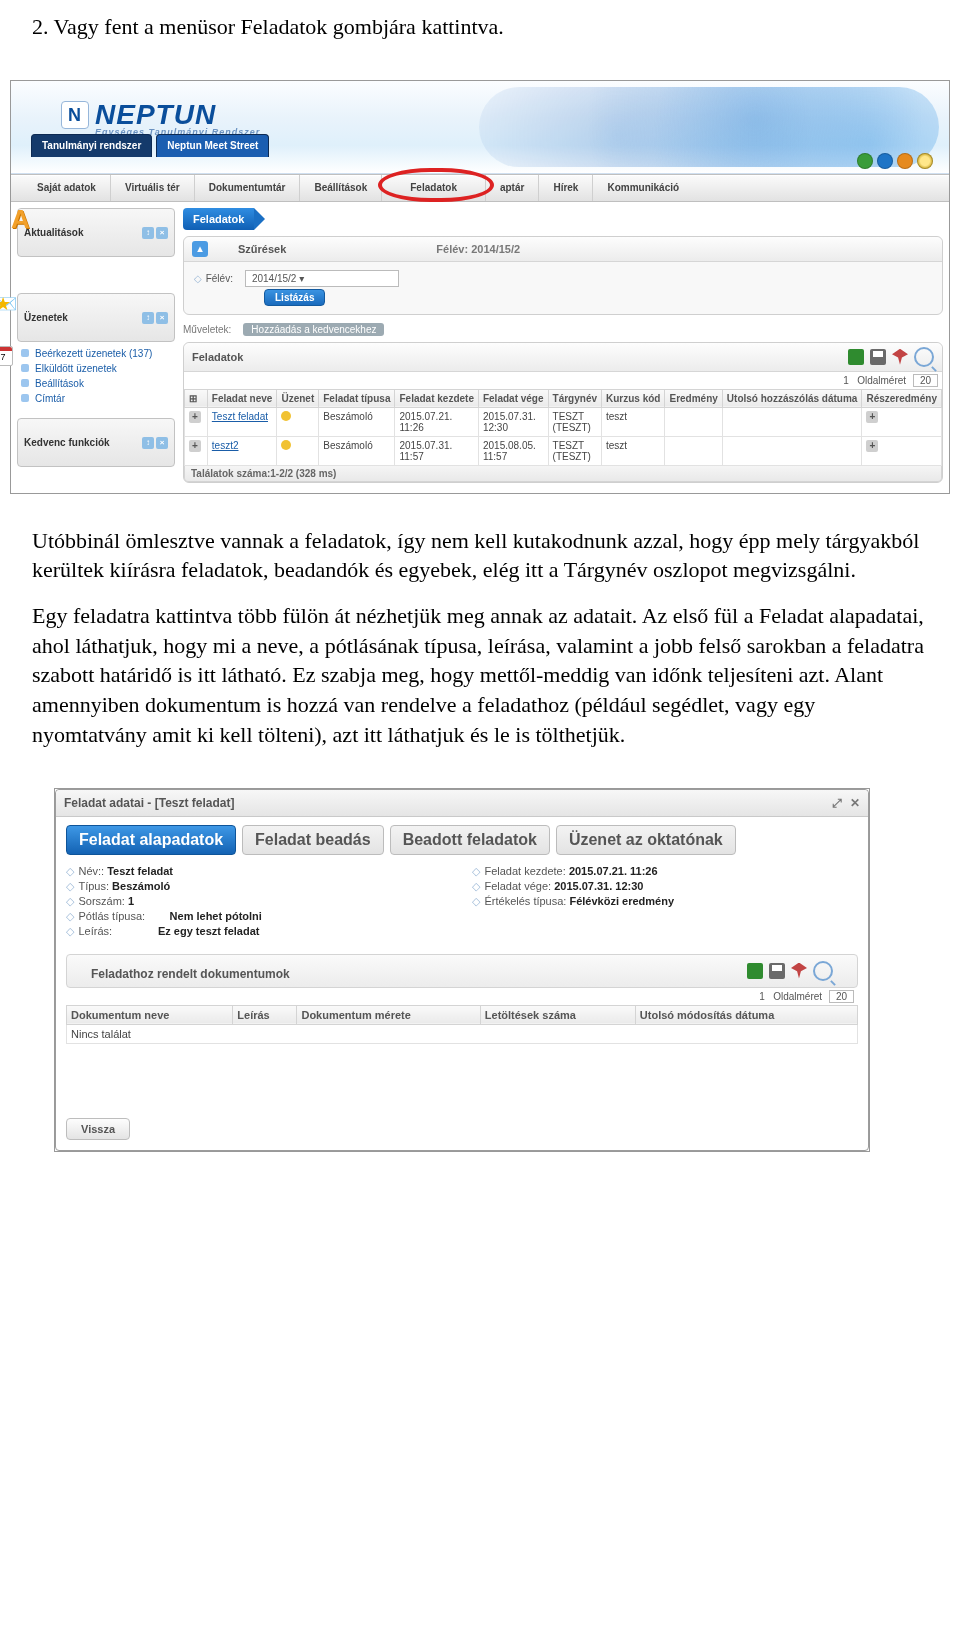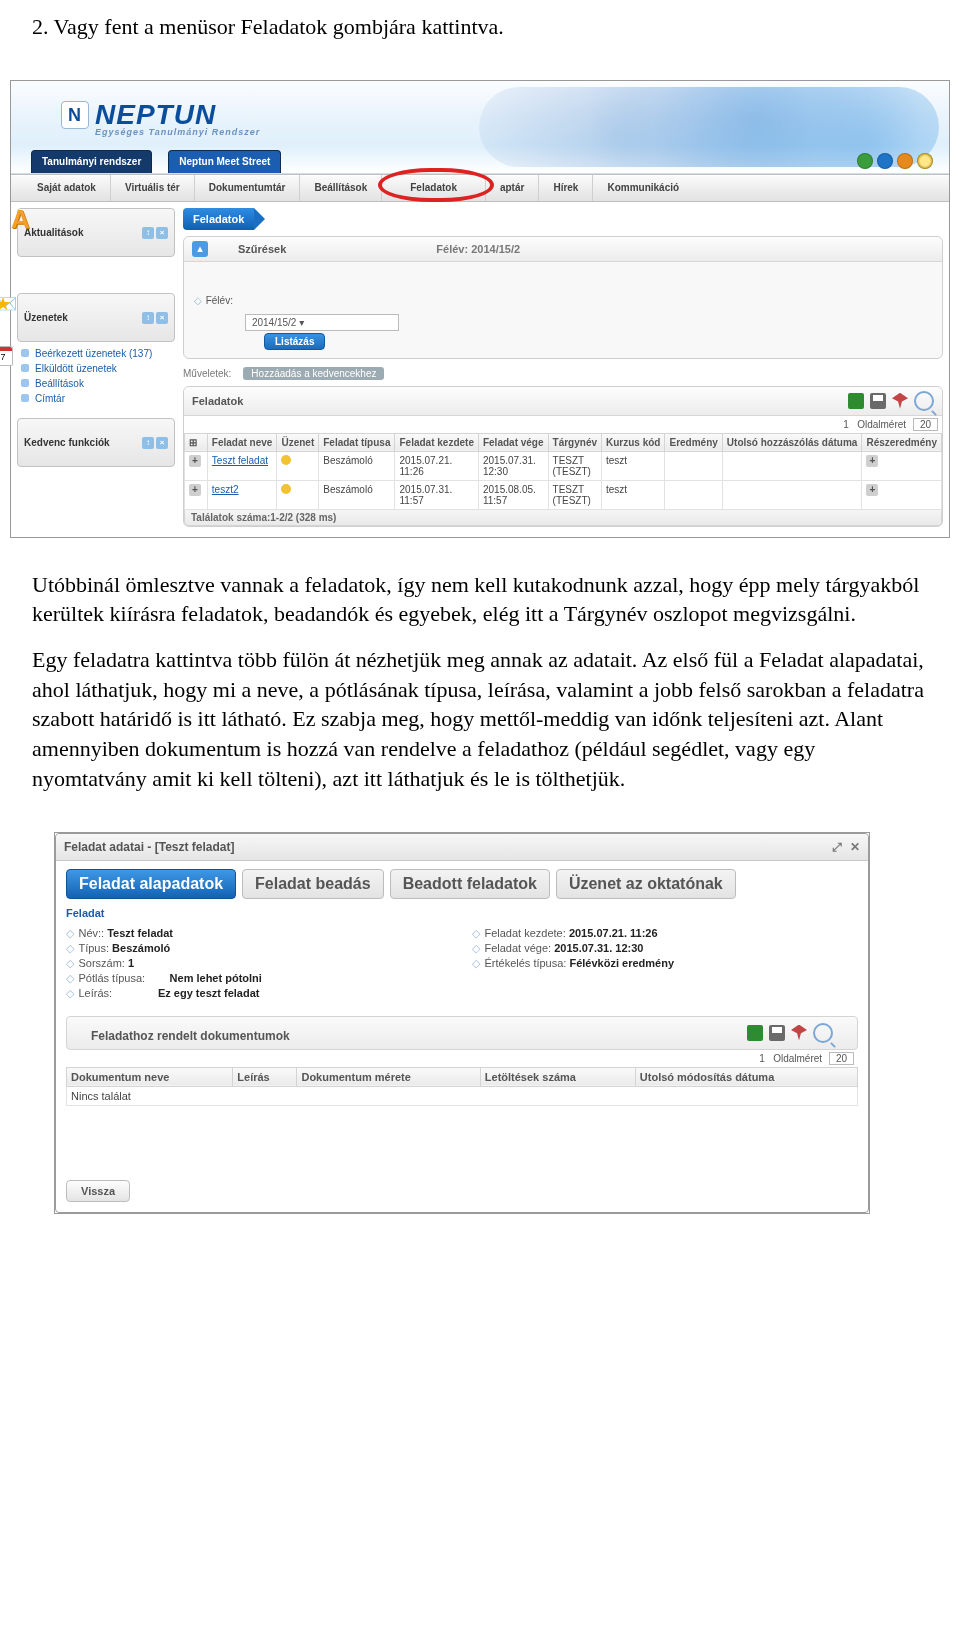--- a/index.html
+++ b/index.html
@@ -48,21 +48,21 @@
   }
   .nep-logo .brand { font-size: 28px; font-style: italic; color: #0a4e9b; vertical-align: middle; }
   .nep-logo .sub { display: block; font-size: 9px; color: #6b92c1; font-style: italic; margin-left: 34px; margin-top: -4px;}
   .banner-blobs {
     position: absolute; right: 10px; top: 6px; height: 80px; width: 460px;
     background: radial-gradient(circle at 60% 40%, rgba(0,100,200,.25), transparent 60%),
                 radial-gradient(circle at 85% 70%, rgba(0,120,220,.3), transparent 55%),
                 radial-gradient(circle at 30% 60%, rgba(0,80,180,.2), transparent 60%);
     border-radius: 40px;
   }
-  .nep-toptabs { position: absolute; left: 20px; bottom: 0; display: flex; gap: 16px; }
+  .nep-toptabs { position: absolute; left: 20px; bottom: 16px; display: flex; gap: 4px; }
   .nep-toptab {
     font-size: 10px; font-weight: bold; color: #fff;
     background: #143a6b; padding: 5px 10px 6px;
     border-radius: 4px 4px 0 0; border: 1px solid #0d2a52; border-bottom: none;
   }
   .nep-toptab.active { background: #1b5eb1; }
   .nep-iconrow {
     position: absolute; right: 16px; bottom: 4px; display: flex; gap: 4px;
   }
   .nep-iconrow span {
@@ -142,21 +142,21 @@
   }
   .panel-head .toggle{
     width:16px;height:16px;background:#4b9be3;border-radius:3px;color:#fff;
     display:flex;align-items:center;justify-content:center;font-size:10px;
   }
   .panel-body{padding:6px 10px; font-size:10px; color:#555;}
   .form-row{display:flex;align-items:center;gap:12px;margin:2px 0;}
   .diamond{color:#9bb8d6;margin-right:4px;}
   .select{
     display:inline-block;min-width:140px;padding:2px 6px;border:1px solid #bbb;
-    background:#fff;font-size:10px;margin-top:44px;
+    background:#fff;font-size:10px;
   }
   .btn-blue{
     display:inline-block;background:linear-gradient(#3a93e2,#1a6bbd);
     color:#fff;border:1px solid #135a9f;border-radius:4px;
     padding:2px 10px;font-size:10px;font-weight:bold;
   }
   .muted{color:#787878;}
   .link{color:#1a5da8;}
 
   .tool-icons{ margin-left:auto; display:flex; gap:6px; align-items:center;}
@@ -418,21 +418,20 @@
         <span>✕</span>
       </span>
     </div>
     <div class="dlg-body">
       <div class="dlg-tabs">
         <span class="dlg-tab active">Feladat alapadatok</span>
         <span class="dlg-tab">Feladat beadás</span>
         <span class="dlg-tab">Beadott feladatok</span>
         <span class="dlg-tab">Üzenet az oktatónak</span>
       </div>
-      <div class="dlg-section-title">Feladat</div>
       <div class="dlg-cols">
         <div>
           <div class="fld"><span class="diamond">◇</span><span>Név::</span> <b>Teszt feladat</b></div>
           <div class="fld"><span class="diamond">◇</span><span>Típus:</span> <b>Beszámoló</b></div>
           <div class="fld"><span class="diamond">◇</span><span>Sorszám:</span> <b>1</b></div>
           <div class="fld"><span class="diamond">◇</span><span>Pótlás típusa:</span>&nbsp;&nbsp;&nbsp;&nbsp;&nbsp;&nbsp;&nbsp;&nbsp;<b>Nem lehet pótolni</b></div>
           <div class="fld"><span class="diamond">◇</span><span>Leírás:</span>&nbsp;&nbsp;&nbsp;&nbsp;&nbsp;&nbsp;&nbsp;&nbsp;&nbsp;&nbsp;&nbsp;&nbsp;&nbsp;&nbsp;&nbsp;<b>Ez egy teszt feladat</b></div>
         </div>
         <div>
           <div class="fld"><span class="diamond">◇</span><span>Feladat kezdete:</span> <b>2015.07.21. 11:26</b></div>

